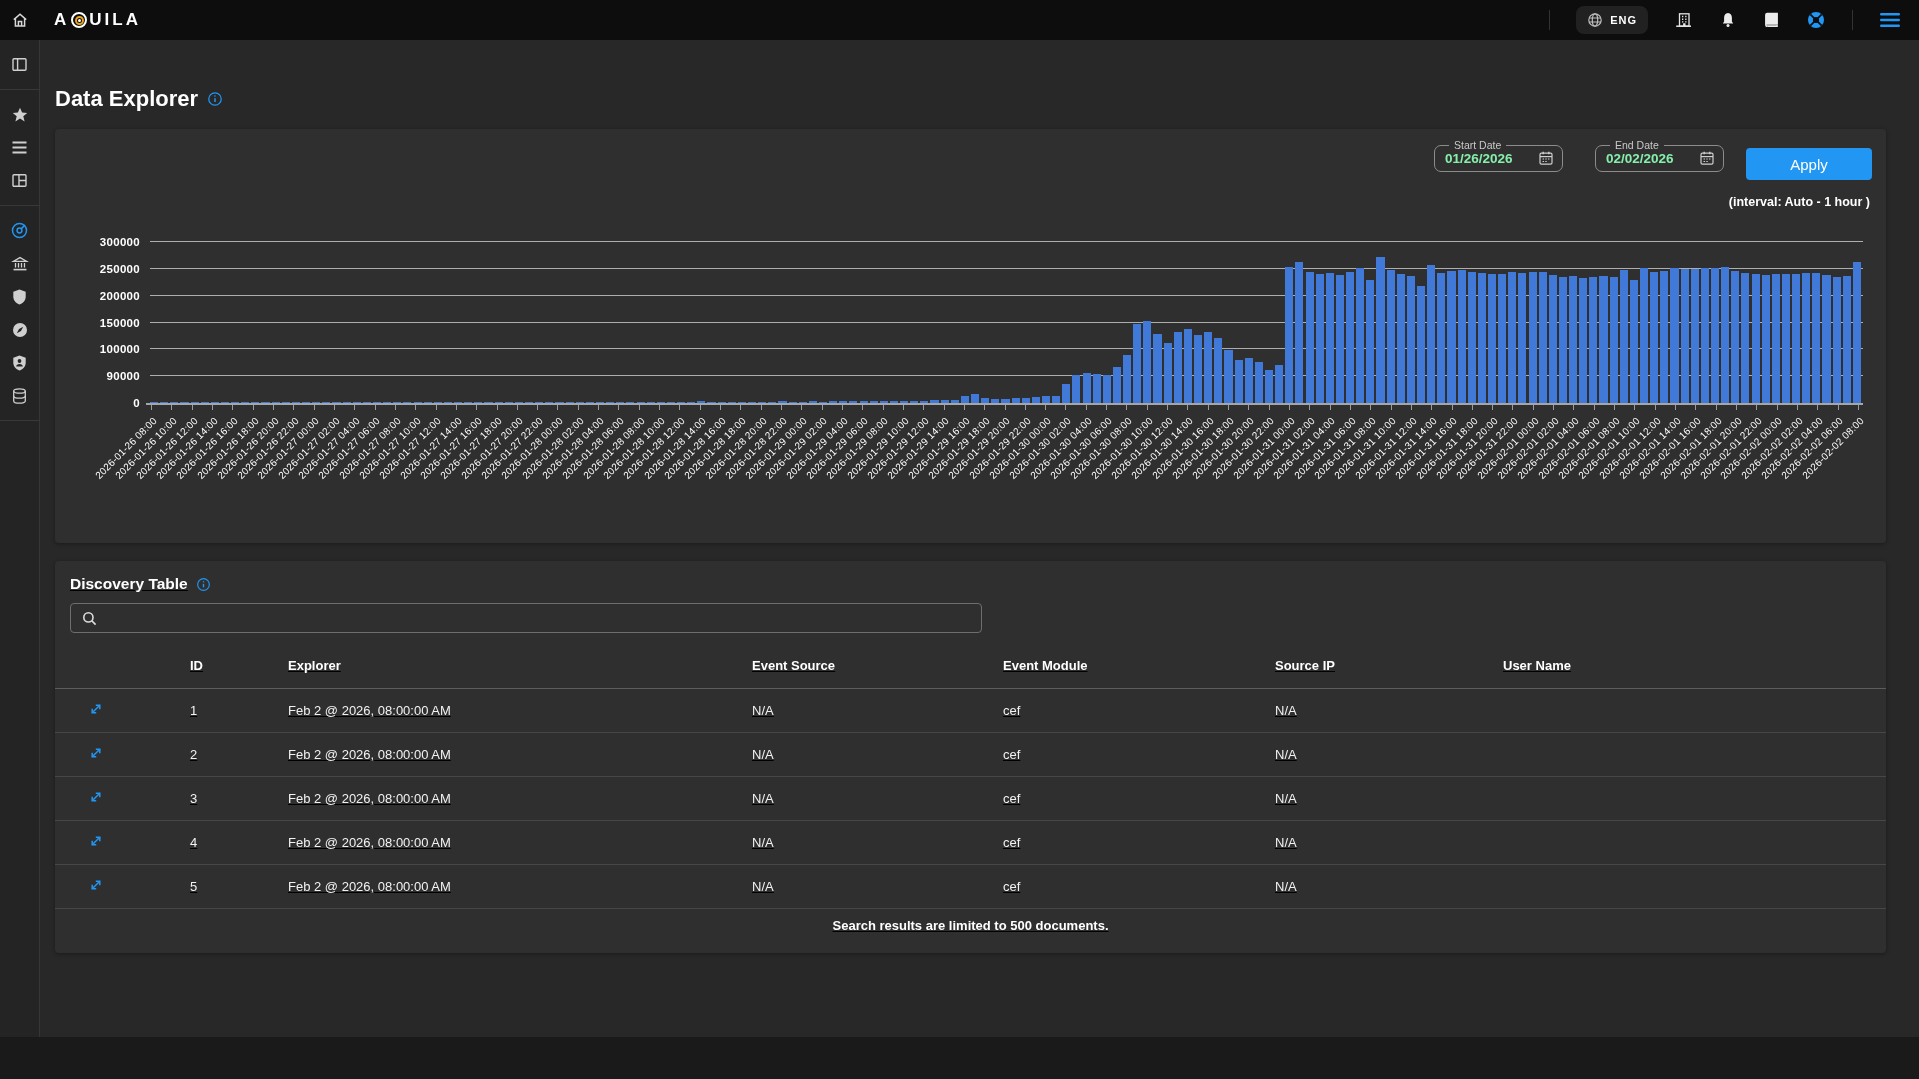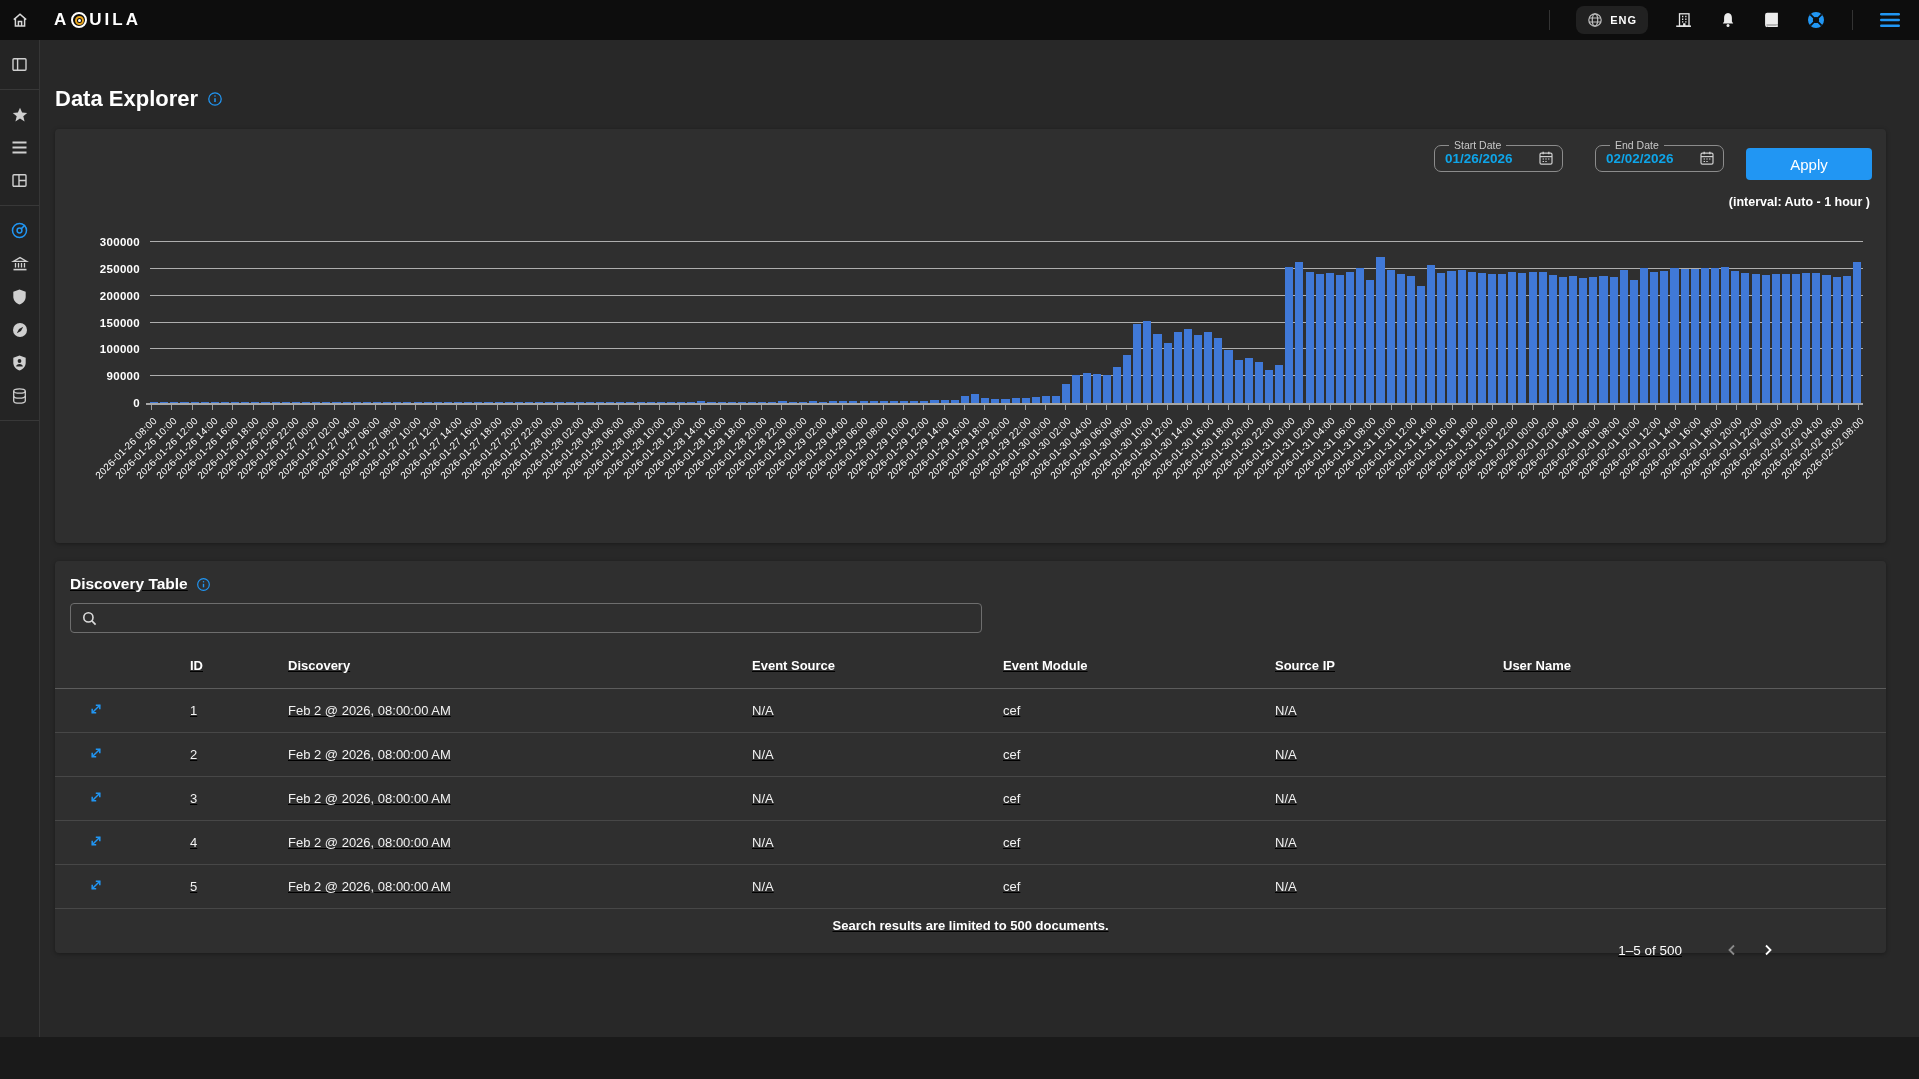--- a/index.html
+++ b/index.html
@@ -47,21 +47,21 @@
   .table-panel { position:relative; height:392px; margin-top:18px;text-decoration:underline; }
 
   
   .filter-row { position:absolute; top:10px; right:14px; display:flex;
     align-items:flex-start; }
   .date-field { margin:0; padding:0 8px 5px 10px; border:1px solid #8c8c8c;
     border-radius:7px; width:129px; cursor:pointer; }
   .date-field + .date-field { margin-left:32px; }
   .date-field legend { font-size:10.5px; color:#c9c9c9; padding:0 5px; margin-left:4px; }
   .date-val { display:flex; align-items:center; justify-content:space-between; margin-top:-1px; }
-  .date-val span { color:#0ea5e9; font-size:13.5px; font-weight:600; }
+  .date-val span { color:#86efac; font-size:13.5px; font-weight:600; }
   .apply-btn { margin-left:22px; margin-top:9px; width:126px; height:32px;
     background:#2196f3; color:#fff; border:none; border-radius:4px;
     font-family:inherit; font-size:15px; font-weight:500; cursor:pointer; }
   .interval-note { position:absolute; top:66px; right:16px; color:#fff;
     font-size:12.5px; font-weight:600; }
 
   
   .plot { position:absolute; left:95px; right:23px; top:113px; height:161px; }
   .gridline { position:absolute; left:0; right:0; height:1px; background:#c4c4c4;
     opacity:.85; }
@@ -837,21 +837,21 @@
               <col style="width:464px">
             <col style="width:251px">
               <col style="width:272px">
               <col style="width:228px">
               <col>
           </colgroup>
           <thead>
             <tr>
               <th class="expand-col"></th>
               <th>ID</th>
-              <th>Discovery</th>
+              <th>Explorer</th>
               <th>Event Source</th>
               <th>Event Module</th>
               <th>Source IP</th>
               <th>User Name</th>
             </tr>
           </thead>
           <tbody id="table-body">
               <tr>
                 <td class="expand-cell"><span class="expand-btn">
   <svg width="16" height="16" viewBox="0 0 16 16" fill="none" stroke="#2196f3" stroke-width="1.5">
@@ -923,29 +923,16 @@
                 <td>5</td>
                 <td>Feb 2 @ 2026, 08:00:00 AM</td>
                 <td>N/A</td>
                 <td>cef</td>
                 <td>N/A</td>
                 <td></td>
               </tr>
             </tbody>
         </table>
         <div class="footnote">Search results are limited to 500 documents.</div>
-        <div class="pager">
-          <span class="pager-label">1–5 of 500</span>
-          <span class="pg-btn">
-            <svg width="16" height="16" viewBox="0 0 16 16" fill="none" stroke="#8a8a8a" stroke-width="1.8">
-              <polyline points="10,3.5 5.5,8 10,12.5"></polyline>
-            </svg>
-          </span>
-          <span class="pg-btn">
-            <svg width="16" height="16" viewBox="0 0 16 16" fill="none" stroke="#ffffff" stroke-width="1.8">
-              <polyline points="6,3.5 10.5,8 6,12.5"></polyline>
-            </svg>
-          </span>
-        </div>
       </section>
     </main>
   </div>
 </div>
 
 </body></html>

